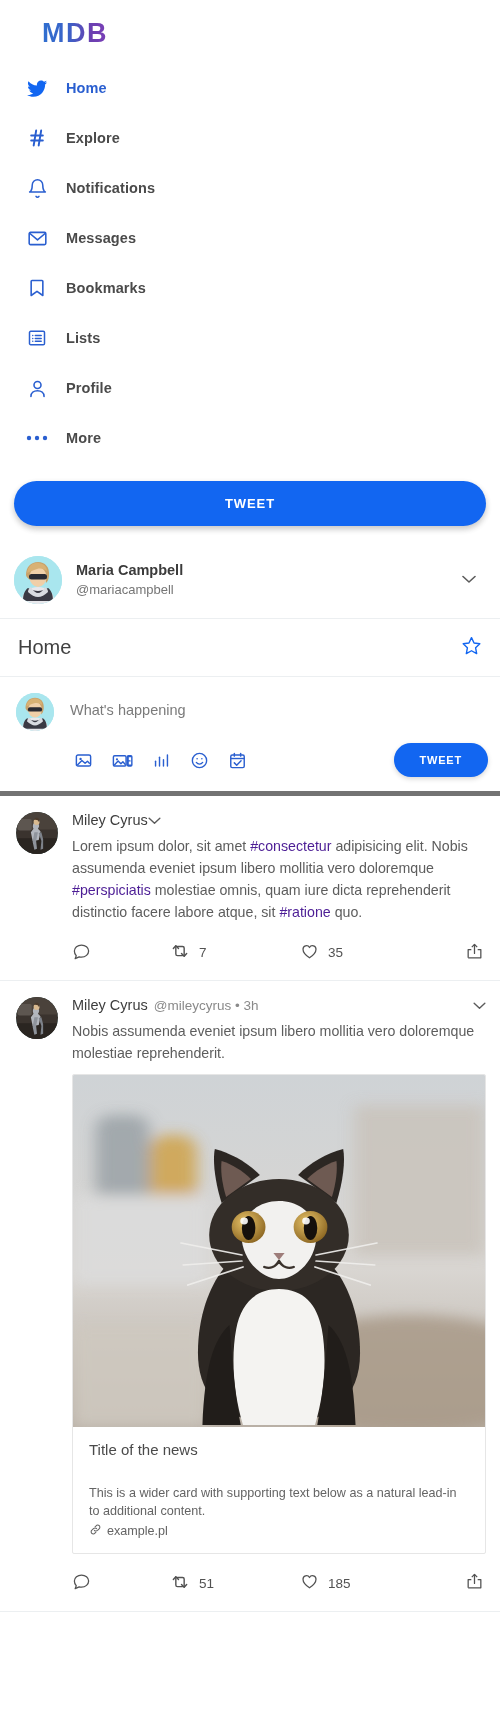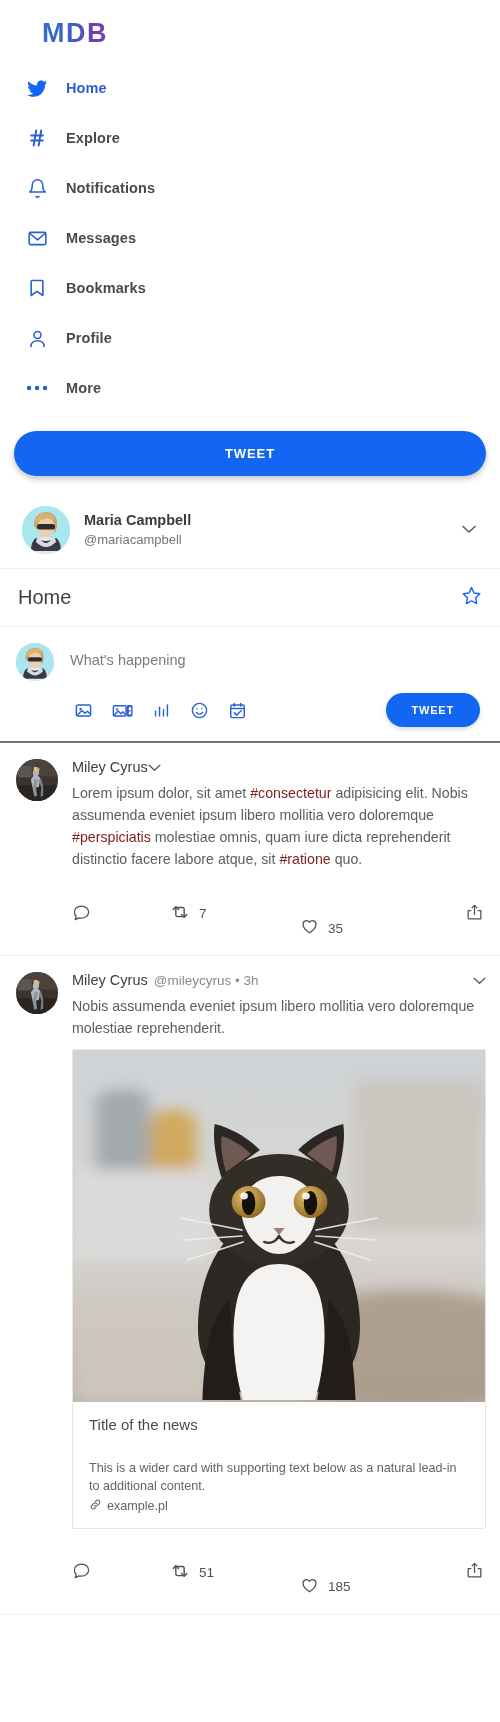--- a/index.html
+++ b/index.html
@@ -65,21 +65,21 @@
     border-radius: 26px;
     box-shadow: 0 3px 6px rgba(0,0,0,.14), 0 3px 6px rgba(0,0,0,.10);
     cursor: pointer;
     text-align: center;
   }
 
   
   .profile-row {
     display: flex;
     align-items: center;
-    padding: 12px 20px 14px 22px;
+    padding: 12px 20px 14px 14px;
     gap: 14px;
     cursor: pointer;
   }
   .avatar {
     border-radius: 50%;
     overflow: hidden;
     flex: none;
     background: #a8e4ec;
     position: relative;
   }
@@ -102,21 +102,21 @@
     align-items: center;
     justify-content: space-between;
     padding: 16px 18px 16px 18px;
     border-top: 1px solid #eceff1;
     border-bottom: 1px solid #eceff1;
   }
   .page-title { font-size: 20px; color: #414141; font-weight: 400; }
   .star-icon { color: #1266f1; }
 
   
-  .compose { padding: 16px 20px 10px 16px; border-bottom: 2px solid #737373; }
+  .compose { padding: 16px 12px 10px 16px; border-bottom: 5px solid #737373; }
   .compose-top { display: flex; gap: 16px; align-items: flex-start; }
   .compose-input {
     border: none; outline: none;
     font-family: "Liberation Sans", sans-serif;
     font-size: 14.5px; color: #6d6d6d;
     width: 100%; background: transparent; padding-top: 9px;
   }
   .compose-input::placeholder { color: #7b7b7b; }
   .compose-bottom {
     display: flex; align-items: center; justify-content: space-between;
@@ -136,32 +136,32 @@
   
   .tweet { display: flex; gap: 14px; padding: 16px 14px 6px 16px; border-bottom: 1px solid #eceff1; }
   .tweet-body { flex: 1; min-width: 0; }
   .tweet-head { display: flex; align-items: baseline; }
   .tweet-author { font-size: 14.5px; font-weight: 400; color: #3d3d3d; }
   .tweet-meta { font-size: 13.5px; color: #8a8a8a; margin-left: 6px; flex: 1; }
   .tweet-caret { color: #5b5b5b; font-size: 11px; align-self: flex-start; padding-top: 3px; }
   .tweet-text {
     font-size: 14.2px; line-height: 1.55; color: #5d5d5d; margin-top: 7px;
   }
-  .tweet-text .hash { color: #7f1d1d; }
+  .tweet-text .hash { color: #4c1d95; }
 
   .tweet-actions {
     display: flex; align-items: center; padding: 12px 2px 10px 0; margin-top: 6px;
   }
   .act {
     display: flex; align-items: center; gap: 9px;
     color: #525252; font-size: 13.5px; cursor: pointer;
   }
   .act:nth-child(1) { width: 98px; }
   .act:nth-child(2) { width: 130px; }
-  .act:nth-child(3) { flex: 1; margin-top: 29px; }
+  .act:nth-child(3) { flex: 1; }
   .act.share { margin-left: auto; }
 
   
   .card {
     border: 1px solid #e6e6e6; border-radius: 2px; overflow: hidden;
     margin-top: 10px; background: #fff;
   }
   .card-img { width: 100%; height: 352px; display: block; }
   .card-body { padding: 14px 16px 14px 16px; }
   .card-title { font-size: 15px; color: #4a4a4a; margin-bottom: 26px; }
@@ -222,20 +222,34 @@
 
   <div class="nav-item">
     <span class="nav-icon">
       <svg width="20" height="20" viewBox="0 0 24 24" fill="none" stroke="#2a5fd0" stroke-width="1.9" stroke-linejoin="round">
         <path d="M6 3h12a1 1 0 0 1 1 1v17l-7-5-7 5V4a1 1 0 0 1 1-1z"></path>
       </svg>
     </span>
     <span class="nav-label">Bookmarks</span>
   </div>
 
+  <div class="nav-item">
+    <span class="nav-icon">
+      <svg width="20" height="20" viewBox="0 0 24 24" fill="none" stroke="#2a5fd0" stroke-width="1.8">
+        <rect x="3" y="4" width="18" height="16" rx="1.5"></rect>
+        <line x1="10" y1="9" x2="17" y2="9" stroke-linecap="round"></line>
+        <line x1="10" y1="12.5" x2="17" y2="12.5" stroke-linecap="round"></line>
+        <line x1="10" y1="16" x2="17" y2="16" stroke-linecap="round"></line>
+        <circle cx="6.9" cy="9" r=".9" fill="#2a5fd0" stroke="none"></circle>
+        <circle cx="6.9" cy="12.5" r=".9" fill="#2a5fd0" stroke="none"></circle>
+        <circle cx="6.9" cy="16" r=".9" fill="#2a5fd0" stroke="none"></circle>
+      </svg>
+    </span>
+    <span class="nav-label">Lists</span>
+  </div>
 
   <div class="nav-item">
     <span class="nav-icon">
       <svg width="21" height="21" viewBox="0 0 24 24" fill="none" stroke="#2a5fd0" stroke-width="1.8" stroke-linecap="round" stroke-linejoin="round">
         <circle cx="12" cy="8" r="4"></circle>
         <path d="M4.5 21c0-4.2 3.4-6.5 7.5-6.5s7.5 2.3 7.5 6.5"></path>
       </svg>
     </span>
     <span class="nav-label">Profile</span>
   </div>

